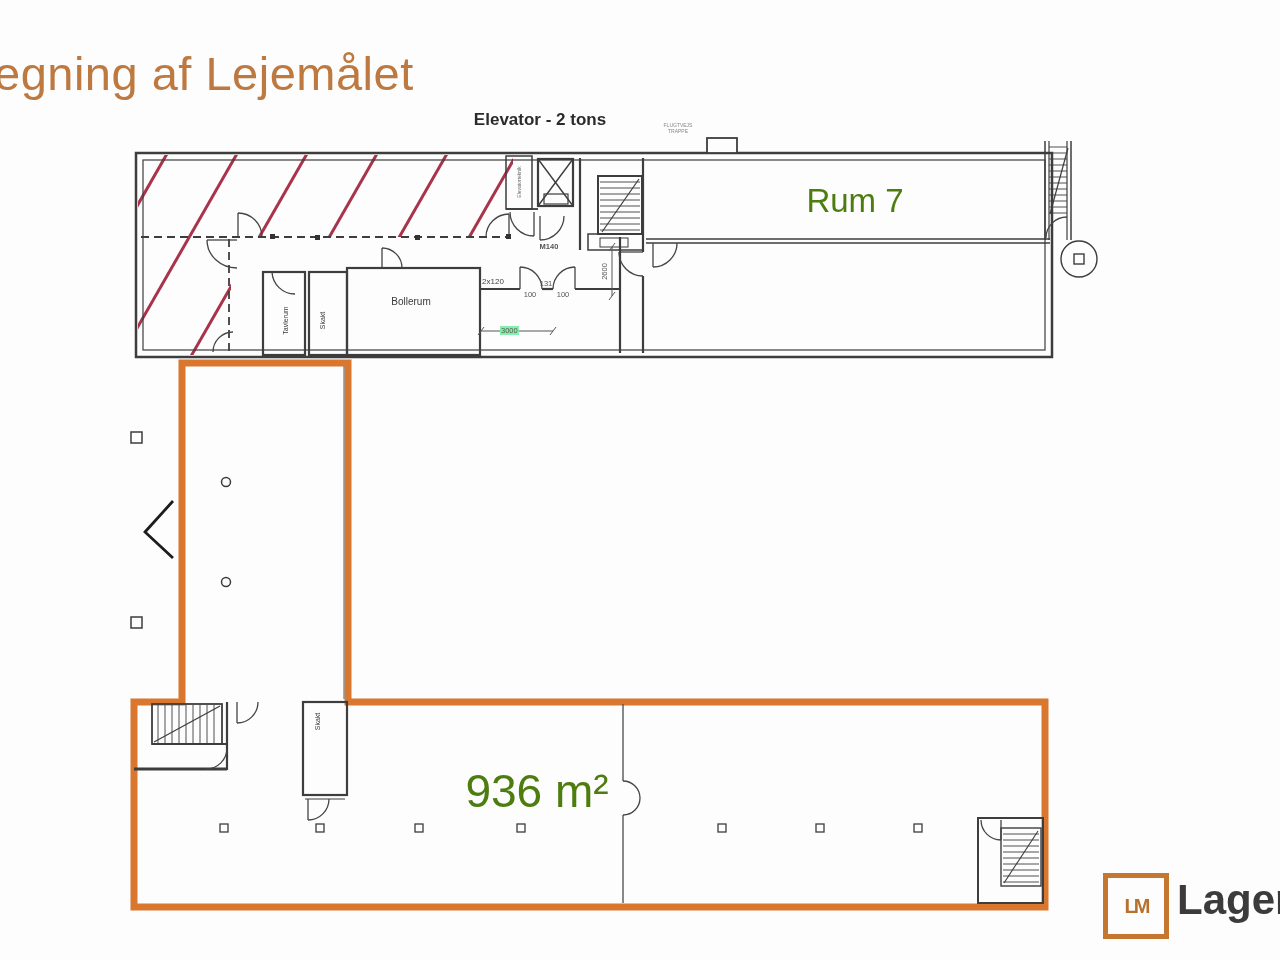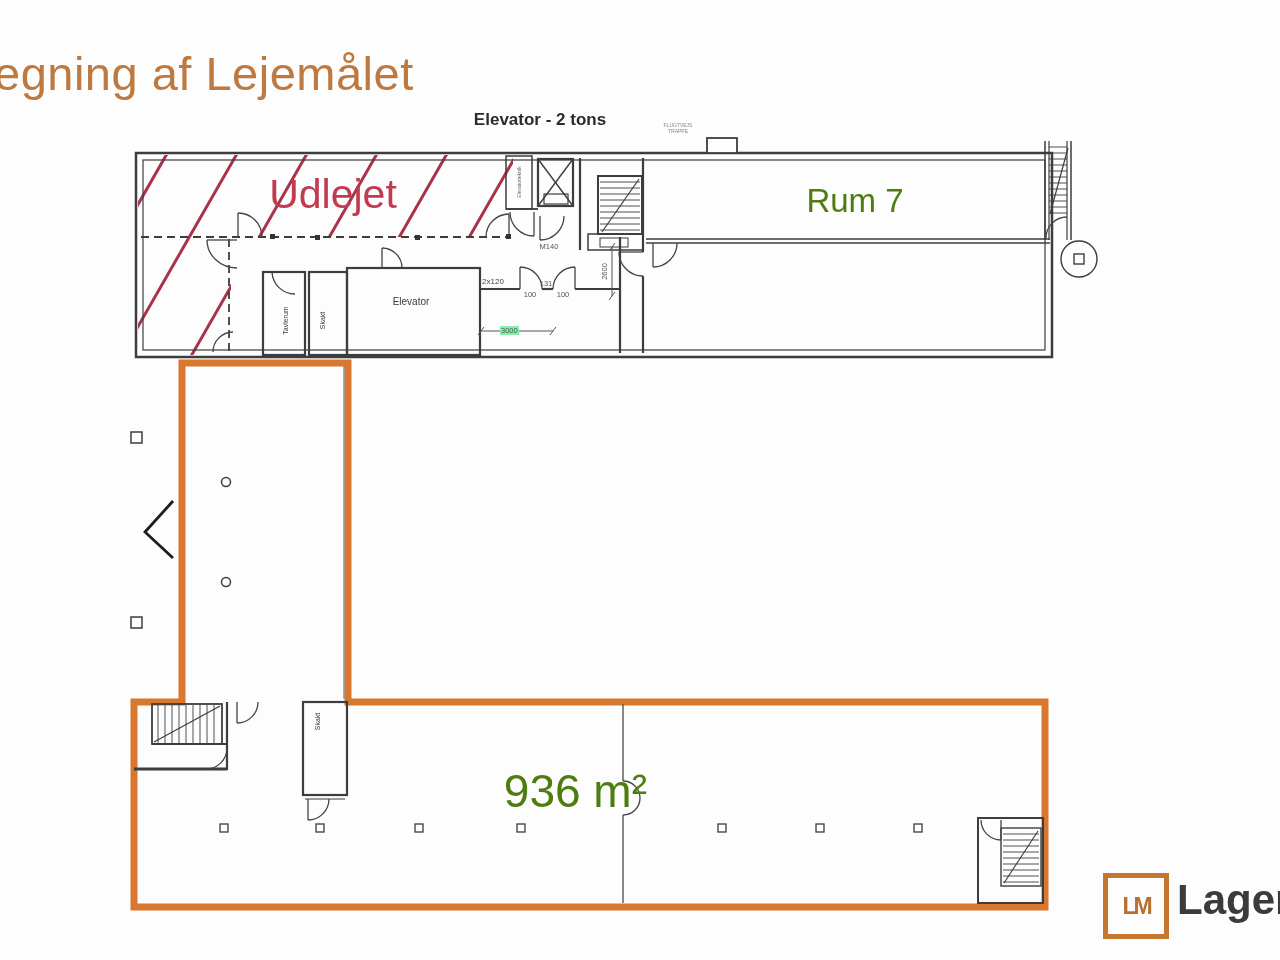--- a/index.html
+++ b/index.html
@@ -5,30 +5,30 @@
   html,body{margin:0;padding:0;background:#fdfdfd;width:1280px;height:960px;overflow:hidden;}
   #stage{position:relative;width:1280px;height:960px;background:#fdfdfd;font-family:"Liberation Sans",sans-serif;}
   #plan-svg{position:absolute;left:0;top:0;}
   .lbl{position:absolute;white-space:nowrap;color:#333;}
   .center{text-align:center;}
   .title{font-size:47px;color:#bd7940;letter-spacing:.5px;}
   .note{font-size:17px;color:#2b2b2b;font-weight:bold;}
   .udlejet{font-size:41px;color:#c23a50;}
   .orange-big{color:#4d7c0f;}
   .rum7{font-size:33px;}
-  .area{font-size:46px;text-align:right;}
+  .area{font-size:46px;}
   .room-lbl{font-size:10px;color:#3a3a3a;}
   .tiny{font-size:7px;color:#3a3a3a;}
   .dim{font-size:7.5px;color:#555;}
   .vert{transform:rotate(-90deg);}
   .micro{font-size:5px;color:#888;line-height:5.5px;text-align:center;}
   .watermark{font-size:46px;font-weight:bold;color:rgba(172,178,186,0.30);}
   .logo-box{position:absolute;left:1103px;top:873px;width:56px;height:56px;border:5px solid #c5772f;
             display:flex;align-items:center;justify-content:center;background:transparent;}
-  .logo-mono{font-size:23px;font-weight:bold;color:#b8702f;letter-spacing:-3px;}
+  .logo-mono{font-size:20px;font-weight:bold;color:#b8702f;letter-spacing:-3px;}
   .logo-text{font-size:42px;font-weight:bold;color:#3b3b3b;}
   .whitebg{background:#86efac;padding:0 1px;}
 </style>
 </head>
 <body>
 
 <div id="stage">
 
   <svg id="plan-svg" width="1280" height="960" viewBox="0 0 1280 960">
     <defs>
@@ -234,37 +234,36 @@
       <line x1="1004" y1="883" x2="1038" y2="831" stroke-width="1.1"></line>
       <path d="M 981,820 A 20 20 0 0 0 1001,840" stroke-width="1.3" stroke="#444"></path>
       <line x1="1001" y1="820" x2="1001" y2="840" stroke-width="1.3" stroke="#444"></line>
     </g>
   </svg>
 
   <div class="lbl title" style="left:-6px;top:46px;">egning af Lejemålet</div>
 
   <div class="lbl note center" style="left:440px;top:110px;width:200px;">Elevator - 2 tons</div>
 
-  <div class="lbl udlejet center" style="left:253px;top:171px;width:160px;">Udlejet</div>
 
   <div class="lbl rum7 orange-big center" style="left:775px;top:182px;width:160px;">Rum 7</div>
 
   <div class="lbl area orange-big center" style="left:427px;top:764px;width:220px;">936 m²</div>
 
-  <div class="lbl room-lbl center" style="left:371px;top:296px;width:80px;">Elevator</div>
+  <div class="lbl room-lbl center" style="left:371px;top:296px;width:80px;">Bollerum</div>
 
   <div class="lbl tiny center vert" style="left:255px;top:317px;width:60px;">Tavlerum</div>
 
   <div class="lbl tiny center vert" style="left:292px;top:317px;width:60px;">Skakt</div>
 
   <div class="lbl center vert" style="left:489px;top:179px;width:60px;font-size:5px;color:#666;">Elevatorteknik</div>
 
   <div class="lbl tiny center vert" style="left:287px;top:718px;width:60px;">Skakt</div>
 
-  <div class="lbl dim center" style="left:529px;top:242px;width:40px;">M140</div>
+  <div class="lbl dim center" style="left:529px;top:242px;width:40px;font-weight:bold;">M140</div>
 
   <div class="lbl center" style="left:481px;top:277px;width:24px;font-size:8px;color:#444;">2x120</div>
 
   <div class="lbl dim center" style="left:531px;top:279px;width:30px;">131</div>
 
   <div class="lbl dim center" style="left:515px;top:290px;width:30px;">100</div>
 
   <div class="lbl dim center" style="left:548px;top:290px;width:30px;">100</div>
 
   <div class="lbl dim center whitebg" style="left:500px;top:326px;">3000</div>

